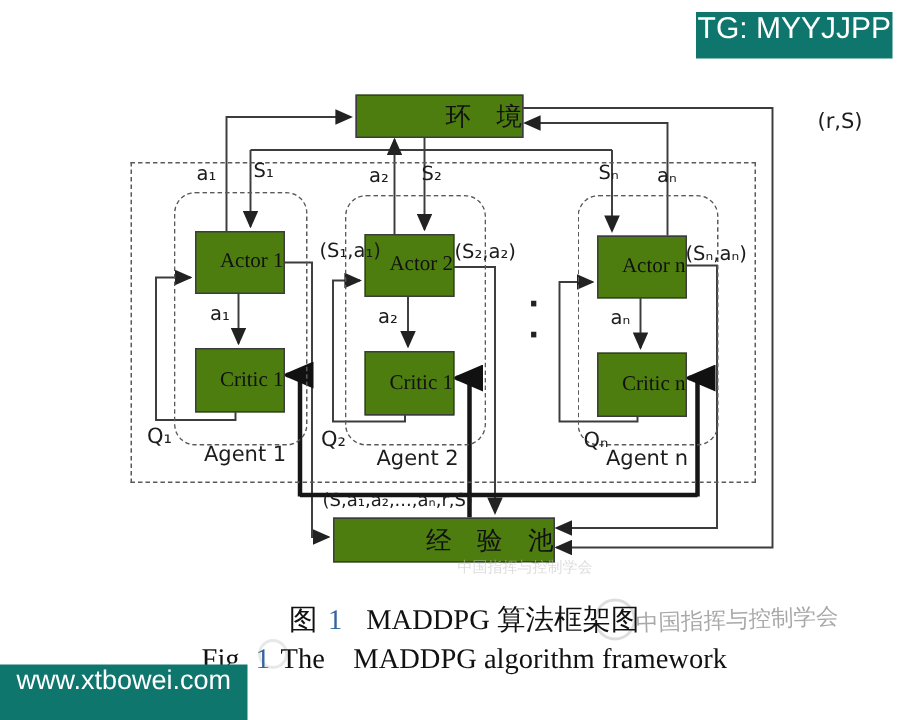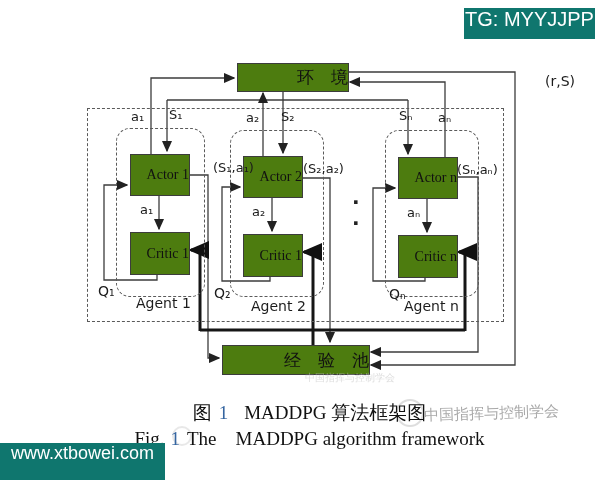--- a/index.html
+++ b/index.html
@@ -131,20 +131,21 @@
 
   <div class="lbl" style="left:98px;top:284px;font-size:14px;">Q₁</div>
   <div class="lbl" style="left:214px;top:286px;font-size:14px;">Q₂</div>
   <div class="lbl" style="left:369px;top:287px;font-size:14px;margin-left:20px;">Qₙ</div>
 
   <div class="agent-lbl" style="left:136px;top:295px;">Agent 1</div>
   <div class="agent-lbl" style="left:251px;top:298px;">Agent 2</div>
   <div class="agent-lbl" style="left:404px;top:298px;">Agent n</div>
 
   <div class="lbl" style="left:545px;top:74px;font-size:14px;">(r,S)</div>
+  <div class="lbl lbl-sm" style="left:215px;top:327px;">(S,a₁,a₂,...,aₙ,r,S)</div>
 
   <div class="dot" style="left:352px;top:192px;">·</div>
   <div class="dot" style="left:352px;top:213px;">·</div>
 
   <div class="cap-line cap-zh">
     <span class="prefix">图</span><span class="num">1</span><span>MADDPG 算法框架图</span>
   </div>
   <div class="cap-line cap-en">
     <span class="prefix">Fig.</span><span class="num">1</span><span>The　MADDPG algorithm framework</span>
   </div>

